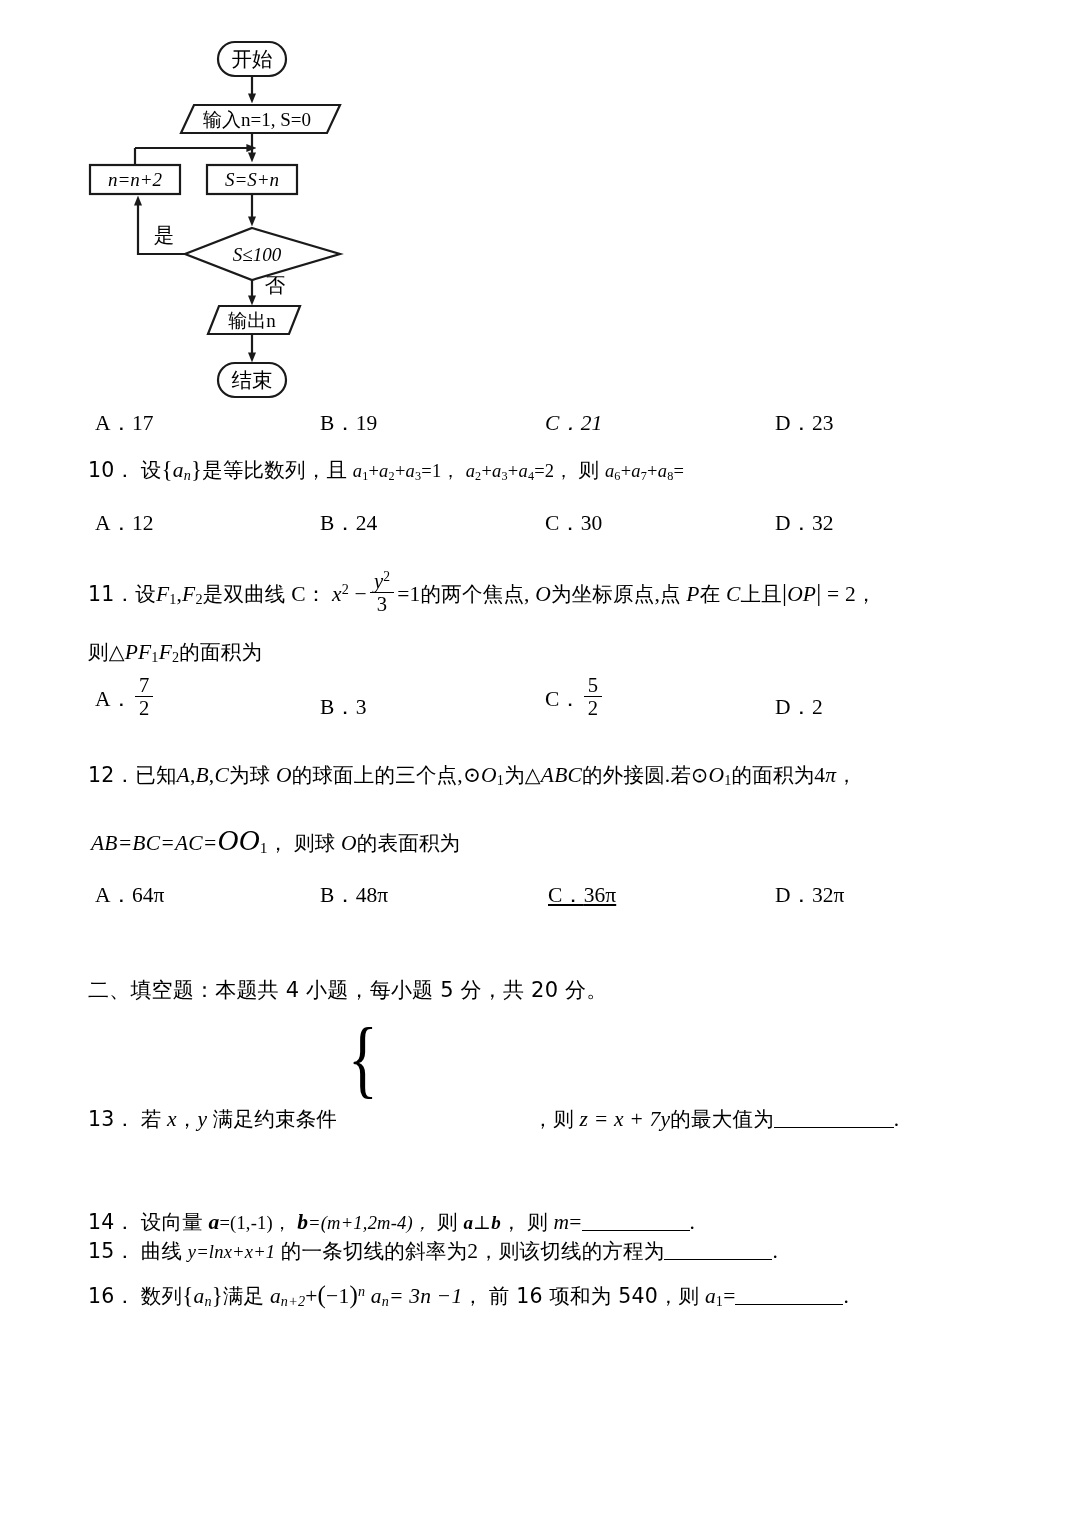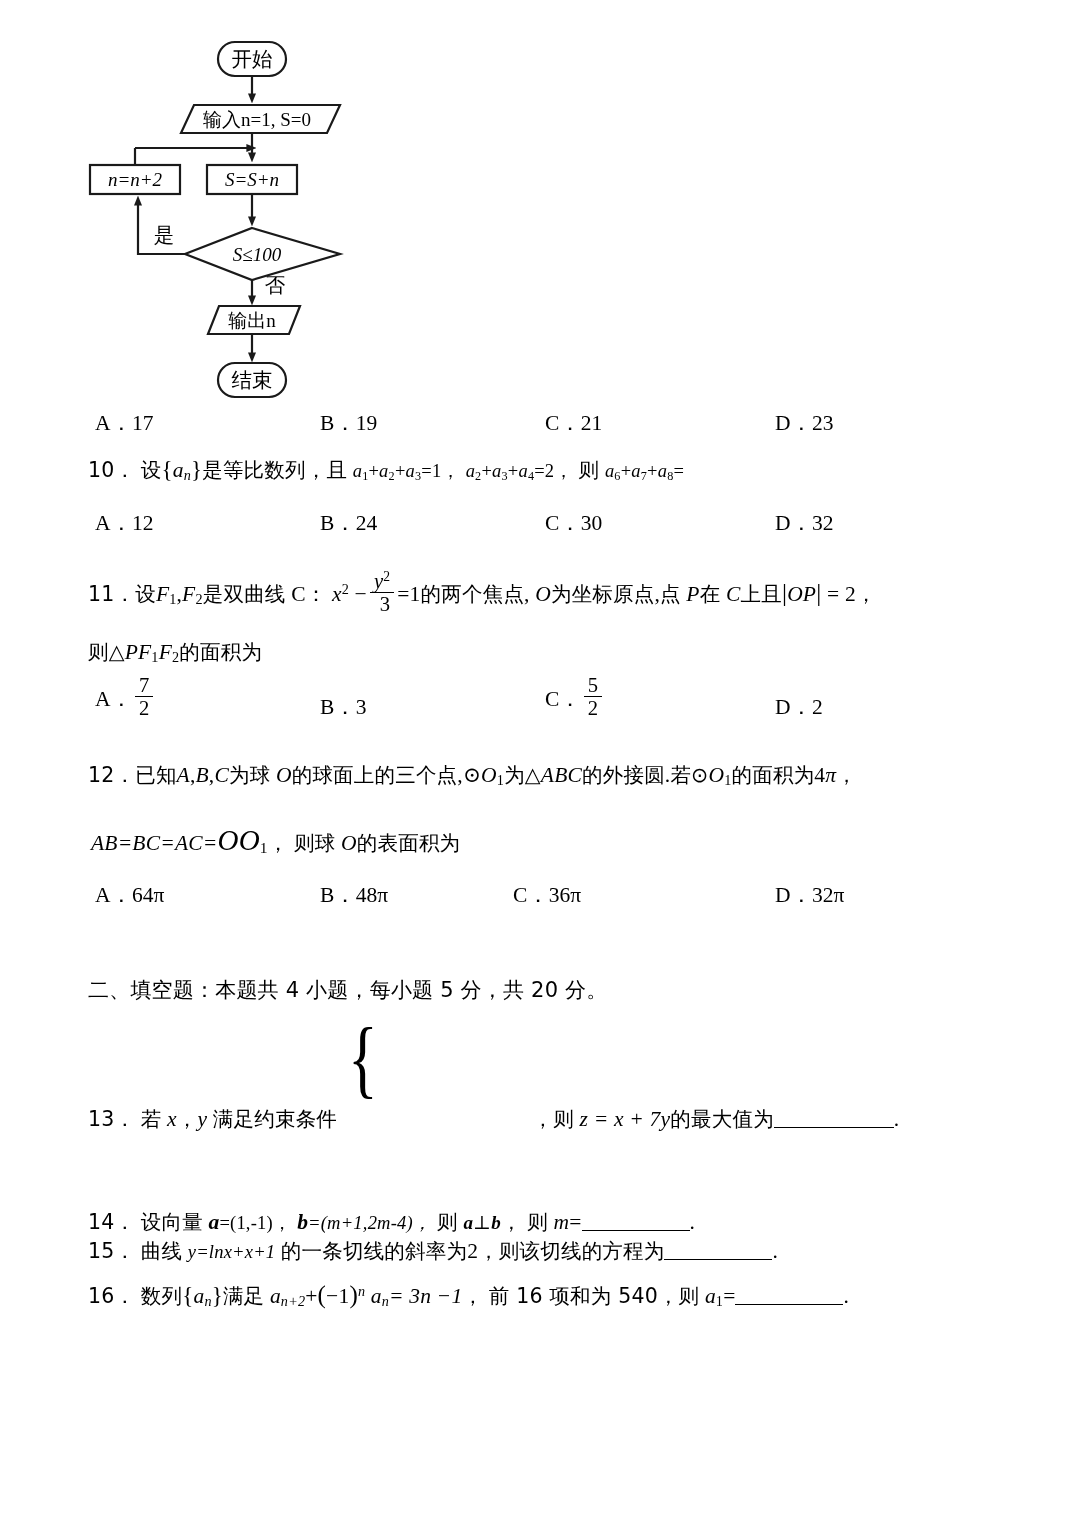--- a/index.html
+++ b/index.html
@@ -72,21 +72,21 @@
     font-size: 0.66em;
     vertical-align: -0.22em;
   }
   sup {
     font-size: 0.66em;
     vertical-align: 0.48em;
   }
   .frac {
     display: inline-block;
     vertical-align: middle;
-    text-align: right;
+    text-align: center;
     line-height: 1.05;
     margin: 0 3px;
     position: relative;
     top: -0.15em;
   }
   .frac .num {
     display: block;
     padding: 0 4px;
     font-size: 0.96em;
   }
@@ -188,21 +188,21 @@
   <rect class="fc-shape" x="218" y="363" width="68" height="34" rx="17" ry="17"></rect>
   <text class="fc-text cn" x="252" y="387" text-anchor="middle" font-family="DejaVu Sans, sans-serif">结束</text>
 </svg>
 
 <div class="opt" style="left:95px; top:408px;">
   <span>A．</span><span>17</span>
 </div>
 <div class="opt" style="left:320px; top:408px;">
   <span>B．</span><span>19</span>
 </div>
-<div class="opt" style="left:545px; top:408px;">
+<div class="opt" style="left:545px; top:408px;font-style:italic;">
   <span>C．</span><span>21</span>
 </div>
 <div class="opt" style="left:775px; top:408px;">
   <span>D．</span><span>23</span>
 </div>
 
 <div class="qline" style="left:88px; top:456px;">
   <span class="cn">10．</span>
   <span class="cn">设</span><span class="mathsf" style="font-size:23px;">{</span><span class="it">a</span><sub class="it">n</sub><span class="mathsf" style="font-size:23px;">}</span><span class="cn">是等比数列，且</span>
   <span class="smallmath"><span class="it">a</span><sub>1</sub><span>+</span><span class="it">a</span><sub>2</sub><span>+</span><span class="it">a</span><sub>3</sub><span>=1，</span></span>
@@ -262,21 +262,21 @@
   <span class="cn">则球</span>
   <span class="it">O</span><span class="cn">的表面积为</span>
 </div>
 
 <div class="opt" style="left:95px; top:880px;text-align:center;">
   <span>A．</span><span>64π</span>
 </div>
 <div class="opt" style="left:320px; top:880px;">
   <span>B．</span><span>48π</span>
 </div>
-<div class="opt" style="left:513px; top:880px;">
+<div class="opt" style="left:548px; top:880px;text-decoration:underline;">
   <span>C．</span><span>36π</span>
 </div>
 <div class="opt" style="left:775px; top:880px;">
   <span>D．</span><span>32π</span>
 </div>
 
 <div class="qline cn" style="left:88px; top:978px; font-size:21px;">二、填空题：本题共 4 小题，每小题 5 分，共 20 分。</div>
 
 <div class="brace-sys" style="left:348px; top:1022px; height:104px;">
   <span class="brace-glyph">{</span>

